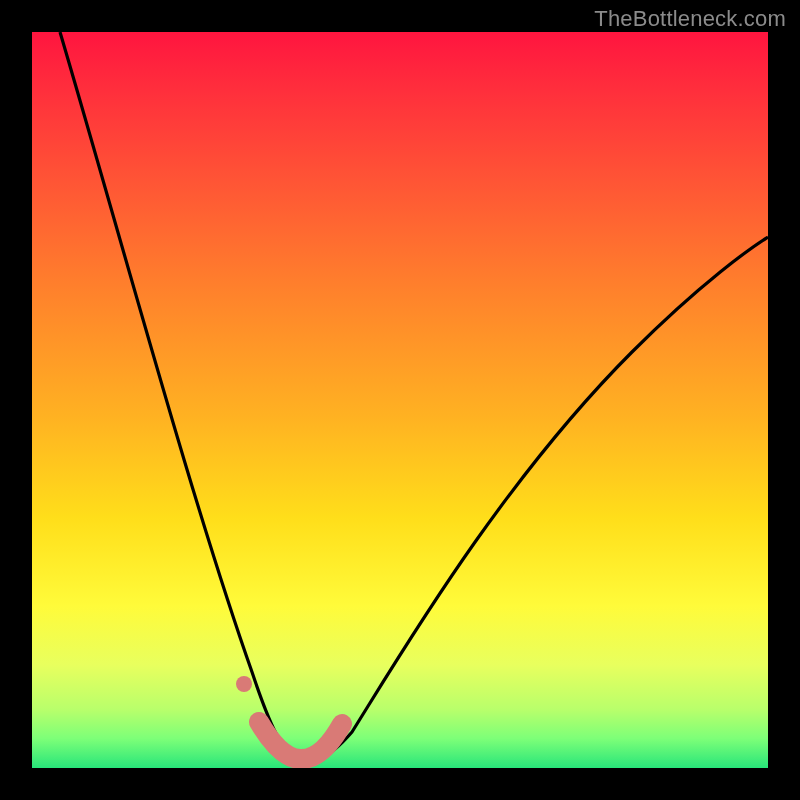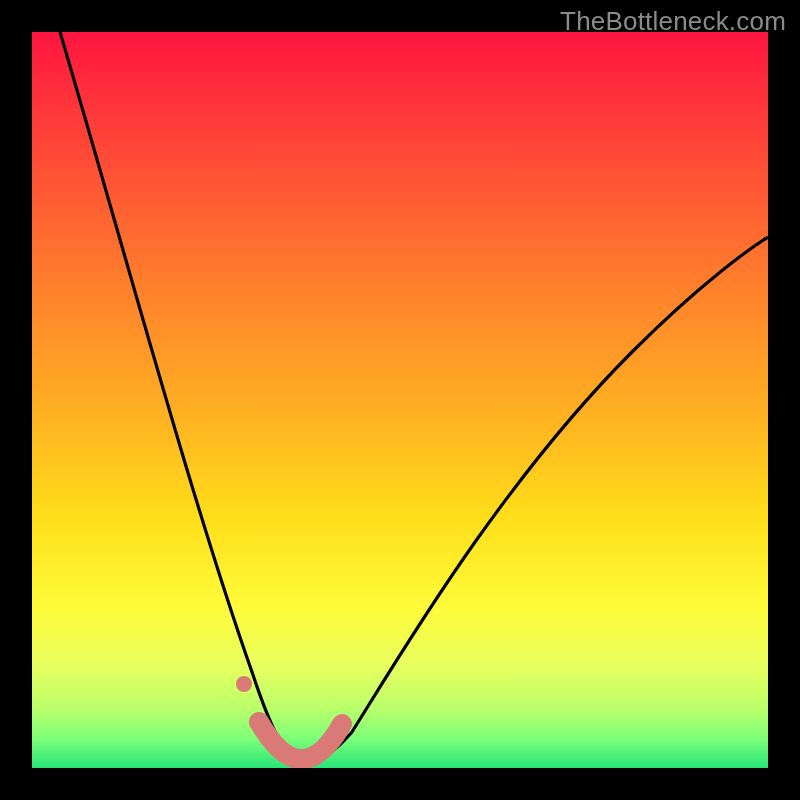--- a/index.html
+++ b/index.html
@@ -39,21 +39,21 @@
       #b9ff6b 92%,
       #7dff78 96%,
       #28e57a 100%
     );
   }
   .watermark {
     position: absolute;
     top: 6px;
     right: 14px;
     color: #8b8b8b;
-    font-size: 26px;
+    font-size: 22px;
     font-weight: 400;
     letter-spacing: 0.2px;
     user-select: none;
   }
   svg.curve {
     position: absolute;
     top: 0;
     left: 0;
     width: 736px;
     height: 736px;

